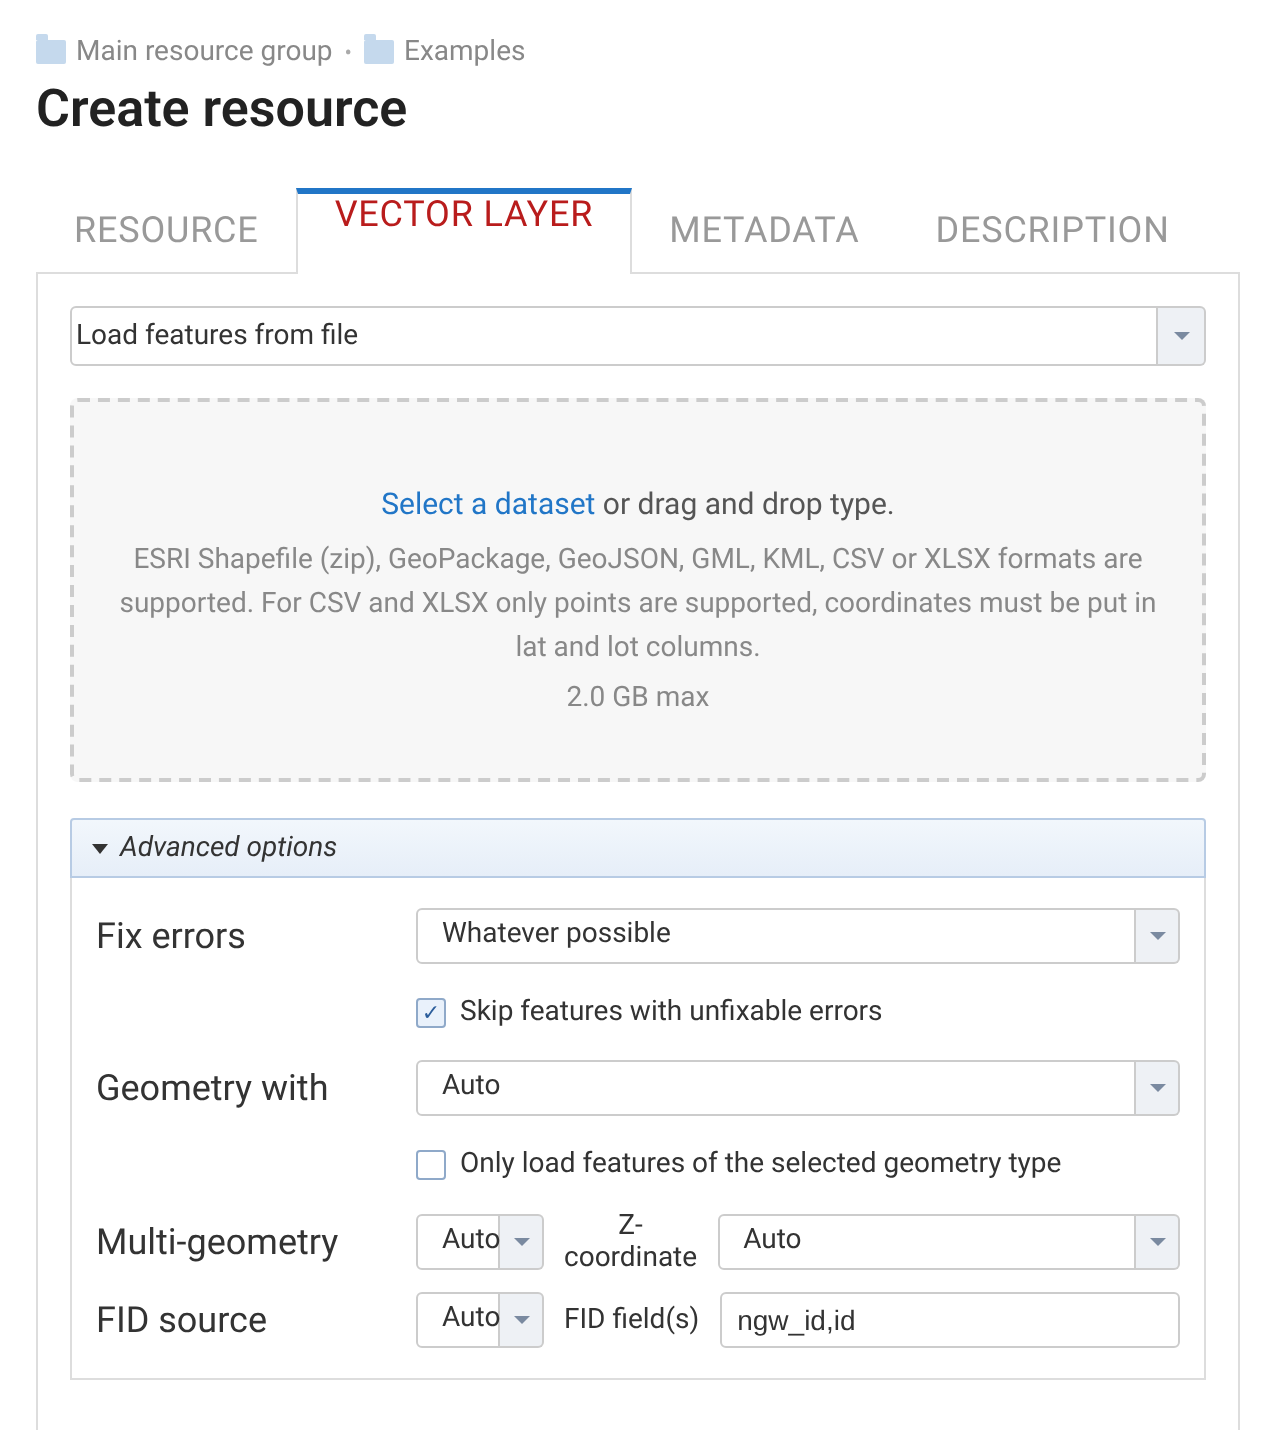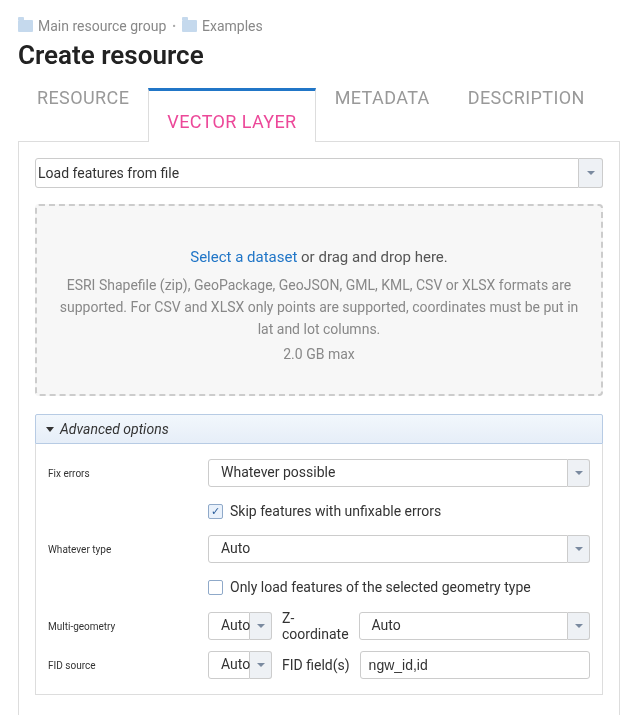--- a/index.html
+++ b/index.html
@@ -16,40 +16,39 @@
   align-items: center;
   gap: 6px;
   color: #888;
   font-size: 14px;
   margin-bottom: 6px;
 }
 .breadcrumb .bc-item { display: flex; align-items: center; gap: 5px; color: #888; }
 .breadcrumb .sep { color: #aaa; font-size: 11px; }
 .folder-icon { width: 15px; height: 12px; background: #c5d9ed; border-radius: 1px; position: relative; display: inline-block; }
 .folder-icon::before { content: ""; position: absolute; top: -3px; left: 0; width: 6px; height: 3px; background: #c5d9ed; border-radius: 1px 1px 0 0; }
-h1.title { font-size: 26px; font-weight: 600; color: #222; margin-bottom: 6px; }
+h1.title { font-size: 26px; font-weight: 600; color: #222; margin-bottom: 24px; }
 .tabs { display: flex; gap: 0; border-bottom: 1px solid #ddd; }
 .tabs .tab {
   padding: 10px 18px;
   color: #999;
   font-size: 18px;
   letter-spacing: 0.4px;
   cursor: pointer;
   border: 1px solid transparent;
   border-bottom: none;
   position: relative;
 }
 .tabs .tab.active {
-  color: #ec4899;
+  color: #b91c1c;
   border-color: #ddd;
   border-top: 3px solid #2176c7;
   background: #fff;
   margin-bottom: -1px;
-  padding-top: 20px;
-  margin-top: 12px;
+  padding-top: 0;
 }
 .panel {
   border: 1px solid #ddd;
   border-top: none;
   padding: 16px 16px 26px 16px;
 }
 .select-row {
   display: flex;
   width: 100%;
 }
@@ -123,21 +122,21 @@
   border-right: 4px solid transparent;
   border-top: 5px solid #333;
 }
 .adv-body {
   border: 1px solid #ddd;
   border-top: none;
   padding: 14px 12px 14px 12px;
 }
 .adv-row { display: flex; align-items: center; margin-bottom: 8px; min-height: 30px; }
 .adv-row:last-child { margin-bottom: 0; }
-.adv-row .label { width: 160px; color: #333; font-size: 10px; }
+.adv-row .label { width: 160px; color: #333; font-size: 18px; }
 .adv-row .controls { flex: 1; display: flex; align-items: center; gap: 10px; }
 .mini-select { display: flex; }
 .mini-select .select-box { height: 28px; padding: 4px 12px; min-width: 0; }
 .mini-select .select-btn { height: 28px; width: 22px; }
 .w-full { width: 100%; }
 .checkbox {
   width: 15px; height: 15px;
   border: 1px solid #8fa9c9;
   border-radius: 2px;
   display: inline-flex;
@@ -156,21 +155,21 @@
 .check-label { display: flex; align-items: center; gap: 7px; color: #333; }
 .text-input {
   border: 1px solid #ccc;
   border-radius: 3px;
   padding: 5px 8px;
   font-size: 14px;
   height: 28px;
   flex: 1;
   color: #333;
 }
-.sub-label { color: #333; font-size: 14px; }
+.sub-label { color: #333; font-size: 14px; text-align: center; }
 .controls-grid {
   display: grid;
   grid-template-columns: auto auto 1fr;
   gap: 10px;
   align-items: center;
   flex: 1;
 }
 </style>
 </head>
 <body>
@@ -201,21 +200,21 @@
 
     <div class="select-row">
       <div class="select-box">Load features from file</div>
       <div class="select-btn">
         <span class="caret-down"></span>
       </div>
     </div>
 
     <div class="dropzone">
       <div class="line1">
-        <a>Select a dataset</a><span> or drag and drop here.</span>
+        <a>Select a dataset</a><span> or drag and drop type.</span>
       </div>
       <div class="formats">ESRI Shapefile (zip), GeoPackage, GeoJSON, GML, KML, CSV or XLSX formats are supported. For CSV and XLSX only points are supported, coordinates must be put in lat and lot columns.</div>
       <div class="max">2.0 GB max</div>
     </div>
 
 
     <div class="adv-header">
       <span class="tri"></span>
       <span>Advanced options</span>
     </div>
@@ -238,21 +237,21 @@
         <div class="label"></div>
         <div class="controls">
           <label class="check-label">
             <span class="checkbox checked"></span>
             <span>Skip features with unfixable errors</span>
           </label>
         </div>
       </div>
 
       <div class="adv-row">
-        <div class="label">Whatever type</div>
+        <div class="label">Geometry with</div>
         <div class="controls">
           <div class="mini-select w-full">
             <div class="select-box">Auto</div>
             <div class="select-btn">
               <span class="caret-down"></span>
             </div>
           </div>
         </div>
       </div>
 

